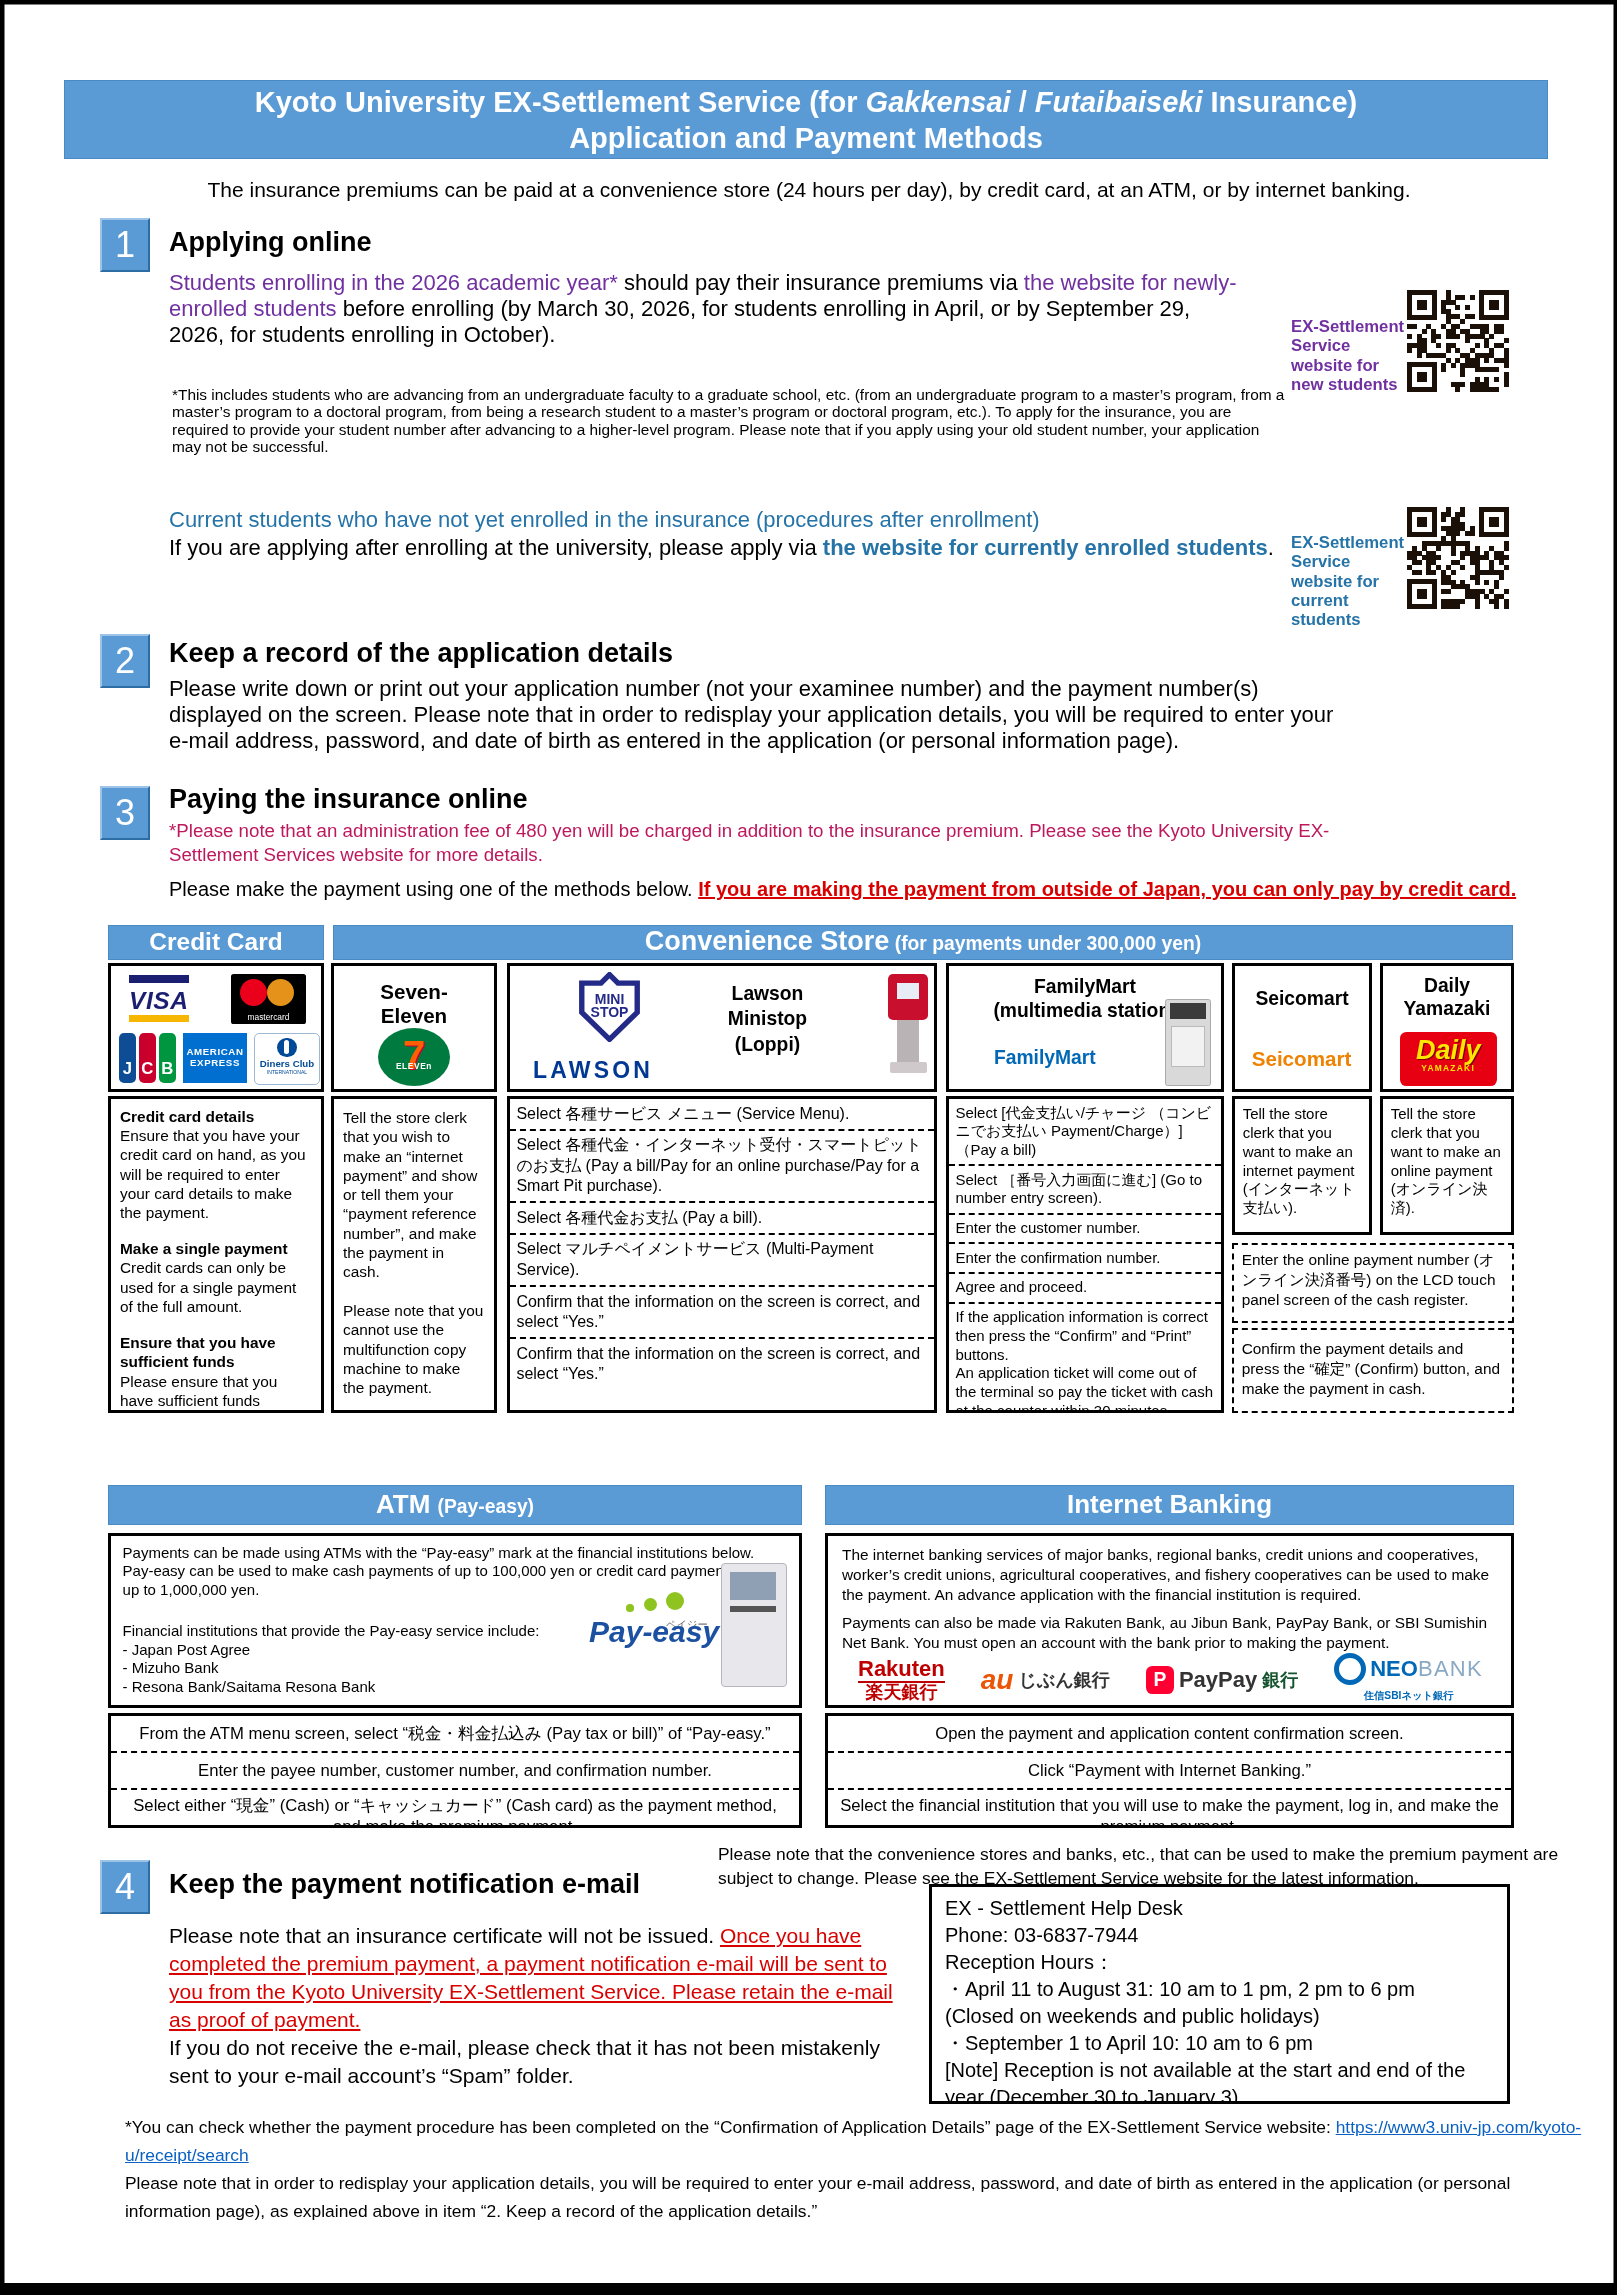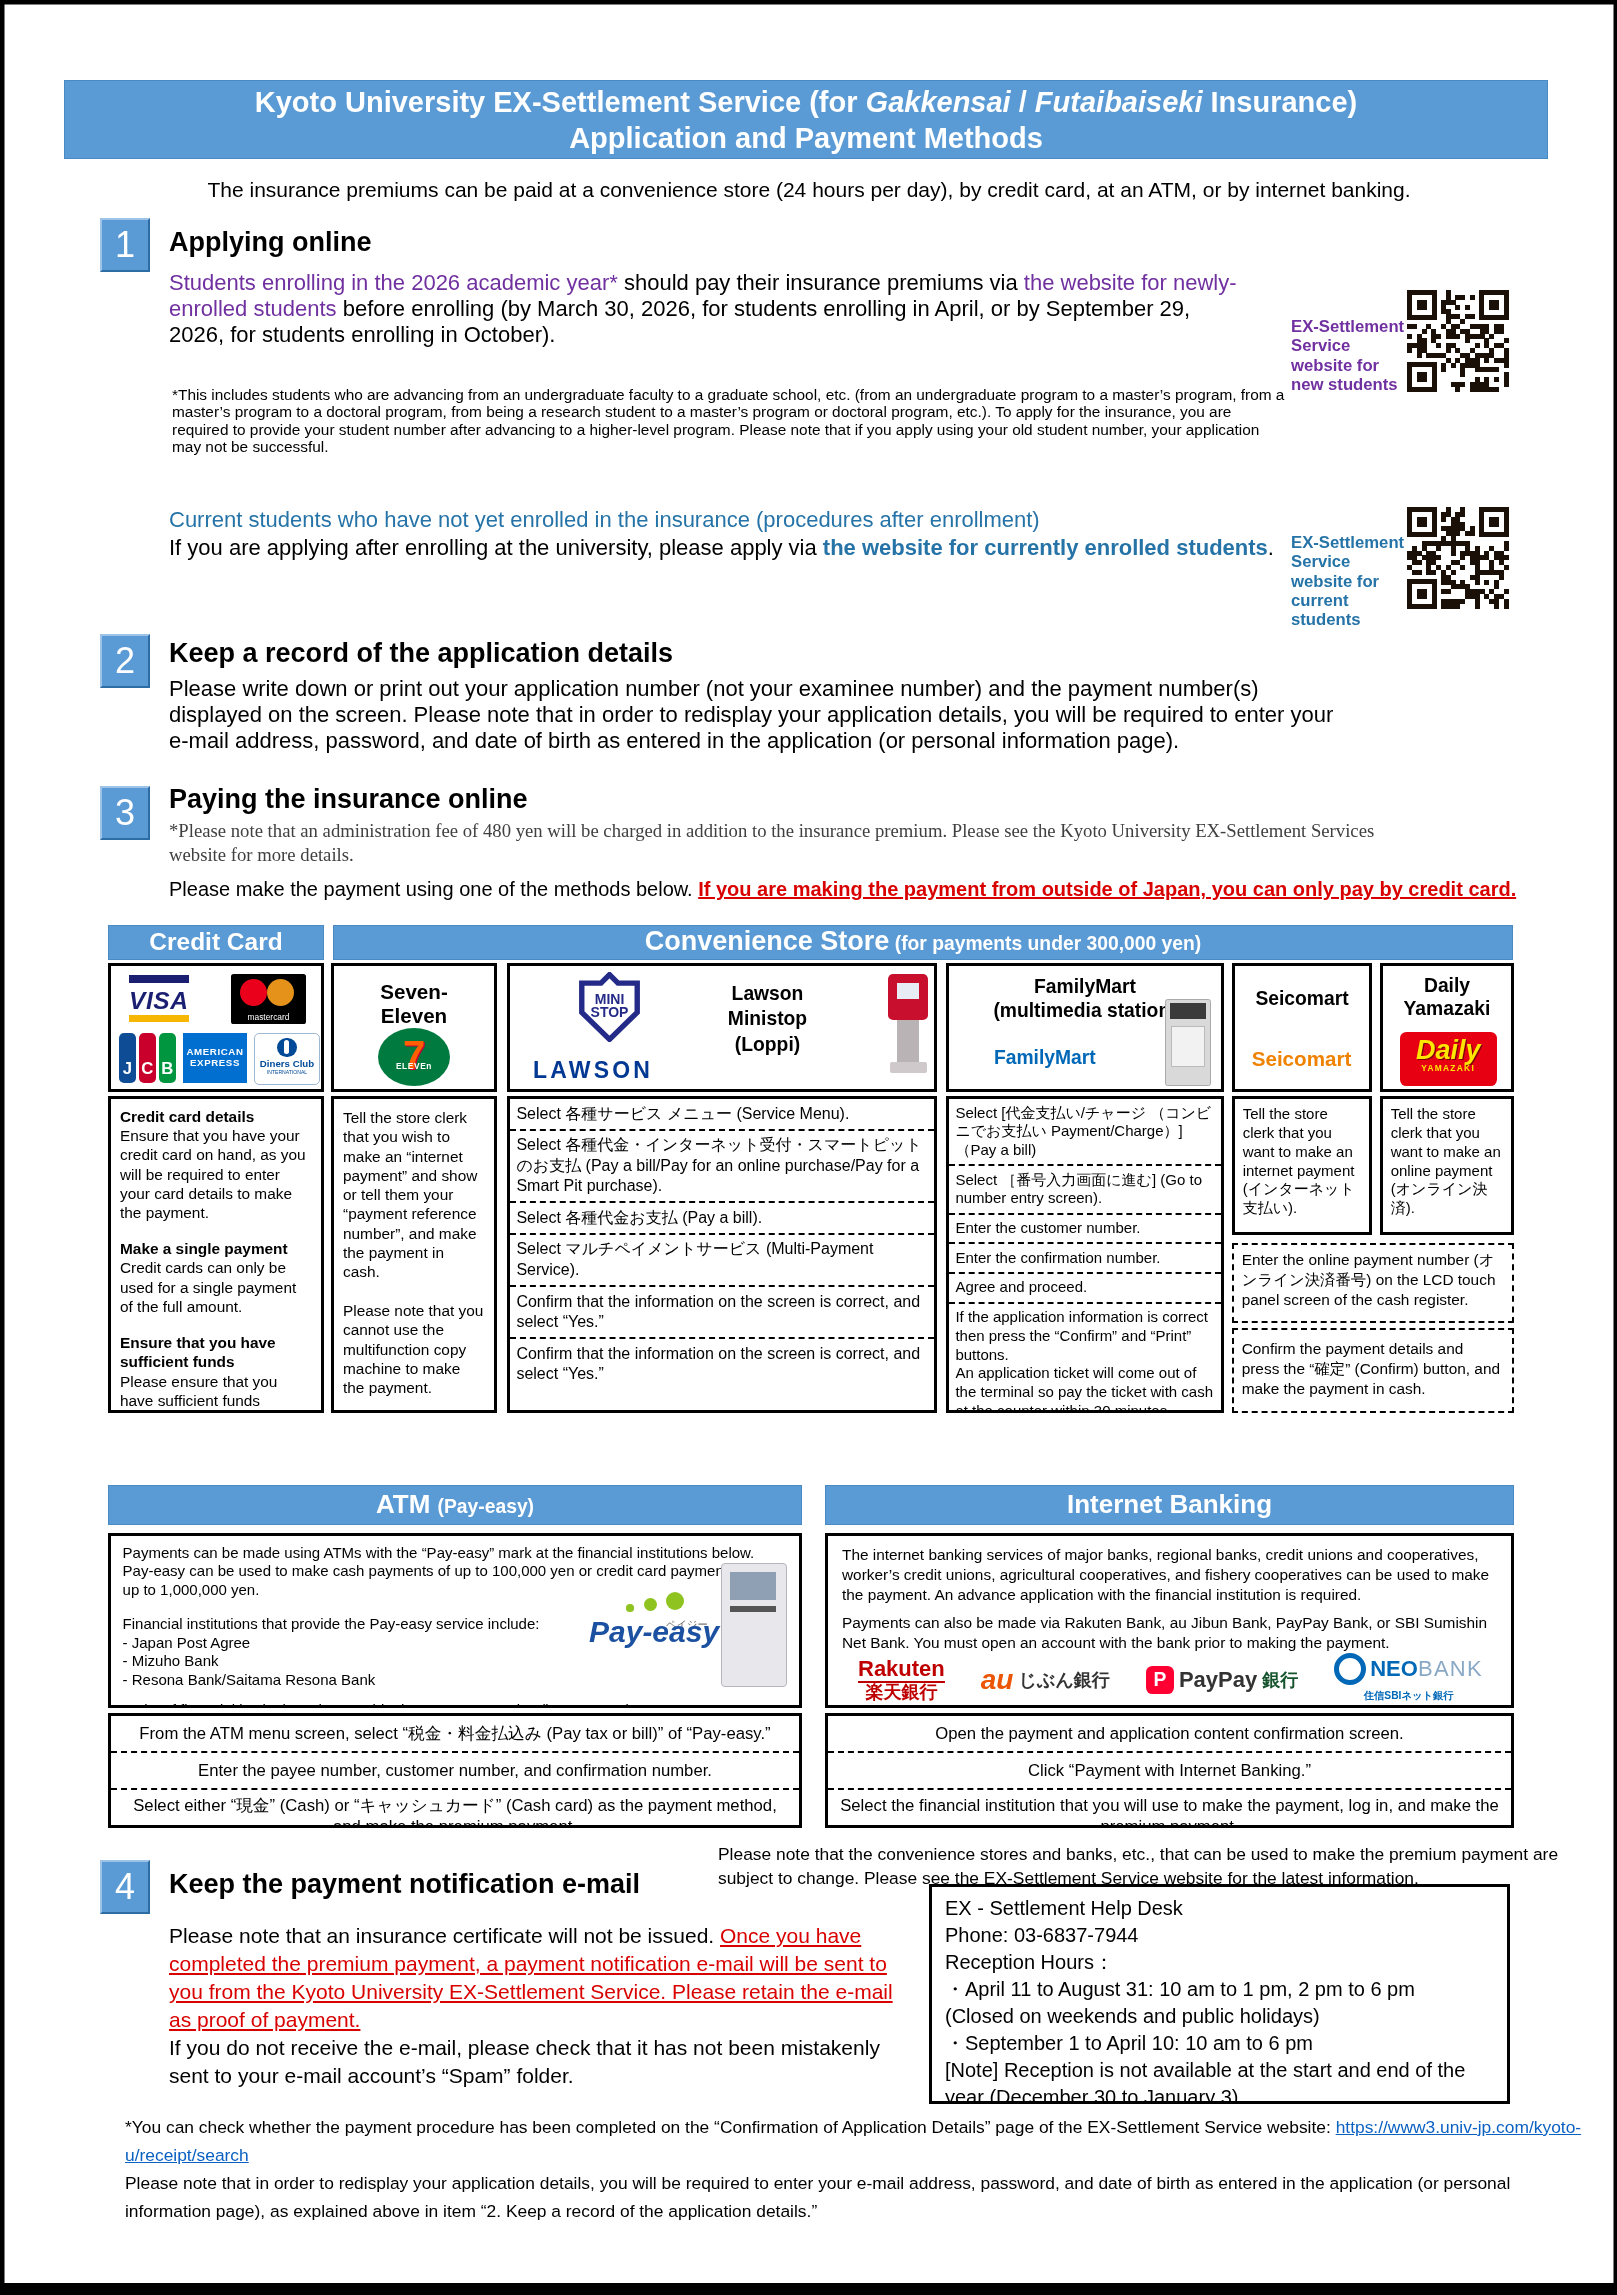--- a/index.html
+++ b/index.html
@@ -11,21 +11,21 @@
   .bold{font-weight:bold;}
   .center{text-align:center;}
   
   .bluebar{position:absolute;background:#5b9bd5;border:1.3px solid #4a8ac2;box-sizing:border-box;
            color:#fff;font-weight:bold;text-align:center;}
   .numbox{position:absolute;width:50px;height:54px;background:#5b9bd5;color:#fff;
           border:2.6px solid #9dc3e6;border-right-color:#2e6da4;border-bottom-color:#2e6da4;
           box-sizing:border-box;font-size:36px;font-weight:normal;text-align:center;line-height:49px;}
   .purple{color:#7030a0;}
   .teal{color:#2573a7;}
-  .red{color:#404040;font-family:Liberation Serif, serif;}
+  .red{color:#be185d;}
   .red-u{color:#d90000;text-decoration:underline;}
   .link{color:#0b61c2;text-decoration:underline;cursor:pointer;}
   .sechead{position:absolute;font-size:27px;font-weight:bold;}
   
   .cell{position:absolute;background:#fff;border:3.2px solid #000;box-sizing:border-box;overflow:hidden;}
   .cell-dashed{position:absolute;background:#fff;border:2.6px dashed #000;box-sizing:border-box;overflow:hidden;}
   .steps .step{border-bottom:2.6px dashed #000;padding:4.5px 6.4px;}
   .steps .step:last-child{border-bottom:none;}
   
   .qr{position:absolute;width:102px;height:102px;background:#fff;}
@@ -266,21 +266,21 @@
   </div>
 
   <div class="bluebar" style="left:108px;top:1485px;width:694px;height:40px;font-size:26px;line-height:36px;">
     <span>ATM </span><span style="font-size:19.3px;">(Pay-easy)</span>
   </div>
   <div class="bluebar" style="left:825px;top:1485px;width:689px;height:40px;font-size:26px;line-height:36px;">Internet Banking</div>
 
   <div class="cell" style="left:108px;top:1533px;width:694px;height:175px;padding:7.7px 11.6px;font-size:15px;line-height:18.7px;">
     <div class="pre" style="width:650px;">Payments can be made using ATMs with the “Pay-easy” mark at the financial institutions below.
 Pay-easy can be used to make cash payments of up to 100,000 yen or credit card payments of up to 1,000,000 yen.</div>
-    <div style="margin-top:15px;">Financial institutions that provide the Pay-easy service include:</div>
+    <div style="margin-top:22px;">Financial institutions that provide the Pay-easy service include:</div>
     <div>- Japan Post Agree</div>
     <div>- Mizuho Bank</div>
     <div>- Resona Bank/Saitama Resona Bank</div>
     <div style="margin-top:11.6px;">■ List of financial institutions that provide the Pay-easy service (in Japanese)</div>
 
     <div class="payeasy" style="left:478px;top:50px;">
       <span class="dot" style="left:37px;top:18px;width:7.7px;height:7.7px;"></span>
       <span class="dot" style="left:55px;top:11.6px;width:13px;height:13px;"></span>
       <span class="dot" style="left:77px;top:6.4px;width:18px;height:18px;"></span>
       <div class="pe-kana">ペイジー</div>

